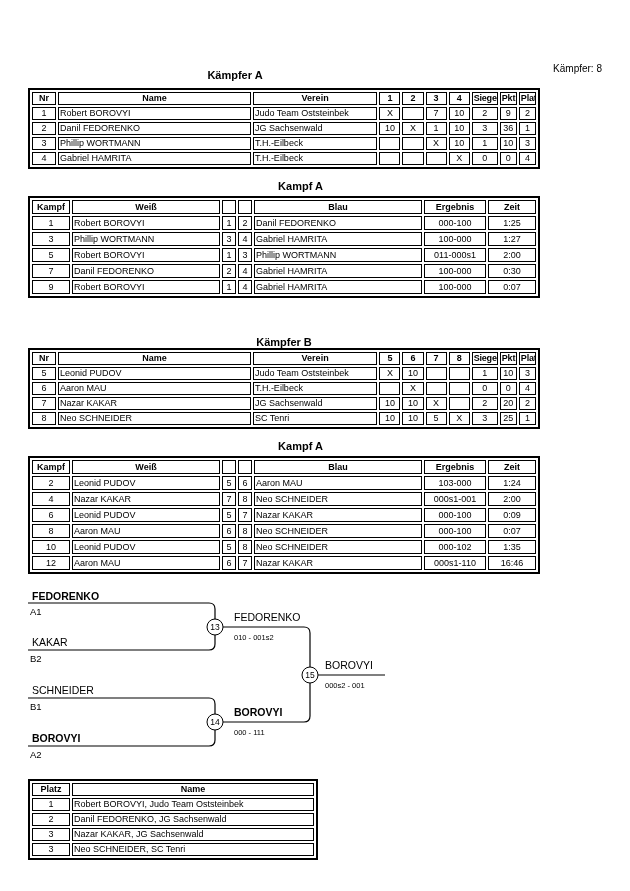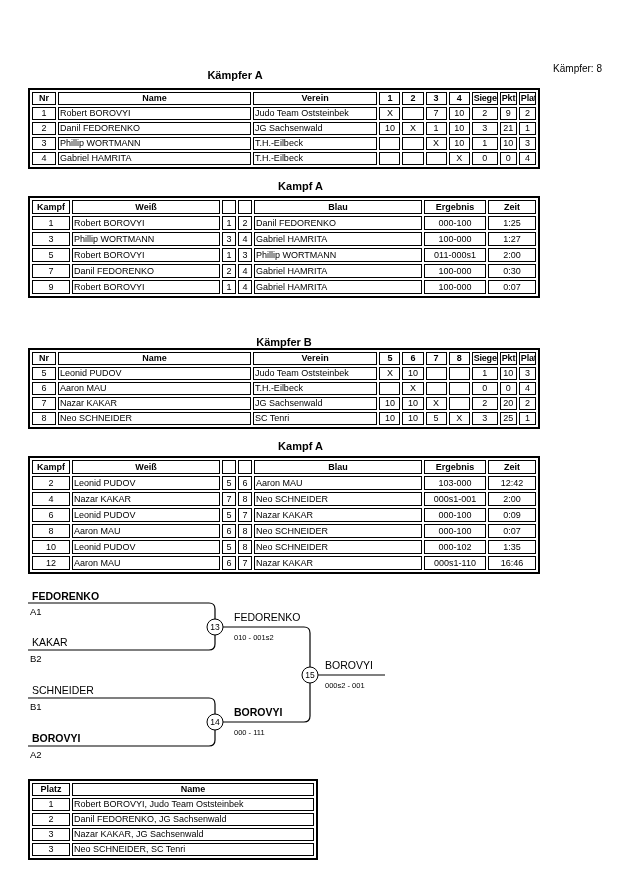--- a/index.html
+++ b/index.html
@@ -94,21 +94,21 @@
     </tr>
     <tr>
       <td class="c">2</td>
       <td class="l pad">Danil FEDORENKO</td>
       <td class="l pad">JG Sachsenwald</td>
       <td class="c">10</td>
       <td class="c">X</td>
       <td class="c">1</td>
       <td class="c">10</td>
       <td class="c grp">3</td>
-      <td class="c">21</td>
+      <td class="c">36</td>
       <td class="c">1</td>
     </tr>
     <tr>
       <td class="c">3</td>
       <td class="l pad">Phillip WORTMANN</td>
       <td class="l pad">T.H.-Eilbeck</td>
       <td class="c"></td>
       <td class="c"></td>
       <td class="c">X</td>
       <td class="c">10</td>
@@ -302,21 +302,21 @@
       <th>Ergebnis</th>
       <th>Zeit</th>
     </tr>
     <tr>
       <td class="c">2</td>
       <td class="l pad w">Leonid PUDOV</td>
       <td class="c">5</td>
       <td class="c">6</td>
       <td class="l pad">Aaron MAU</td>
       <td class="c">103-000</td>
-      <td class="c">12:42</td>
+      <td class="c">1:24</td>
     </tr>
     <tr>
       <td class="c">4</td>
       <td class="l pad">Nazar KAKAR</td>
       <td class="c">7</td>
       <td class="c">8</td>
       <td class="l pad w">Neo SCHNEIDER</td>
       <td class="c">000s1-001</td>
       <td class="c">2:00</td>
     </tr>

